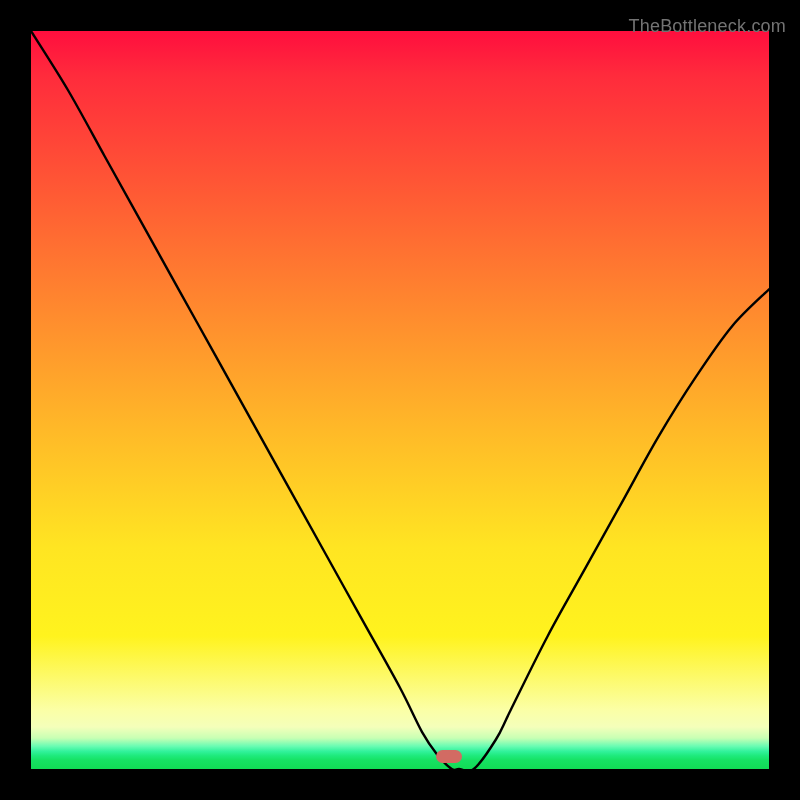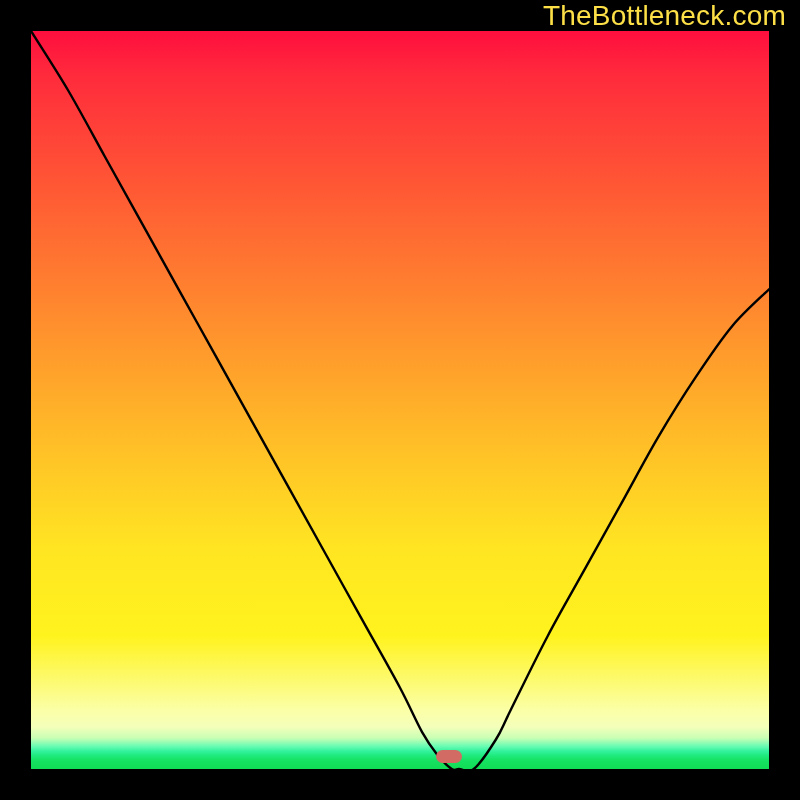--- a/index.html
+++ b/index.html
@@ -11,26 +11,26 @@
     overflow: hidden;
   }
   .container {
     position: relative;
     width: 800px;
     height: 800px;
     background: #000;
   }
   .watermark {
     position: absolute;
-    top: 0;
+    top: 16px;
     right: 14px;
     font-family: Arial, Helvetica, sans-serif;
-    font-size: 28px;
+    font-size: 18px;
     font-weight: 500;
-    color: #fde047;
+    color: #737373;
     letter-spacing: 0.2px;
     z-index: 10;
   }
   .plot {
     position: absolute;
     left: 31px;
     top: 31px;
     width: 738px;
     height: 738px;
     overflow: hidden;

